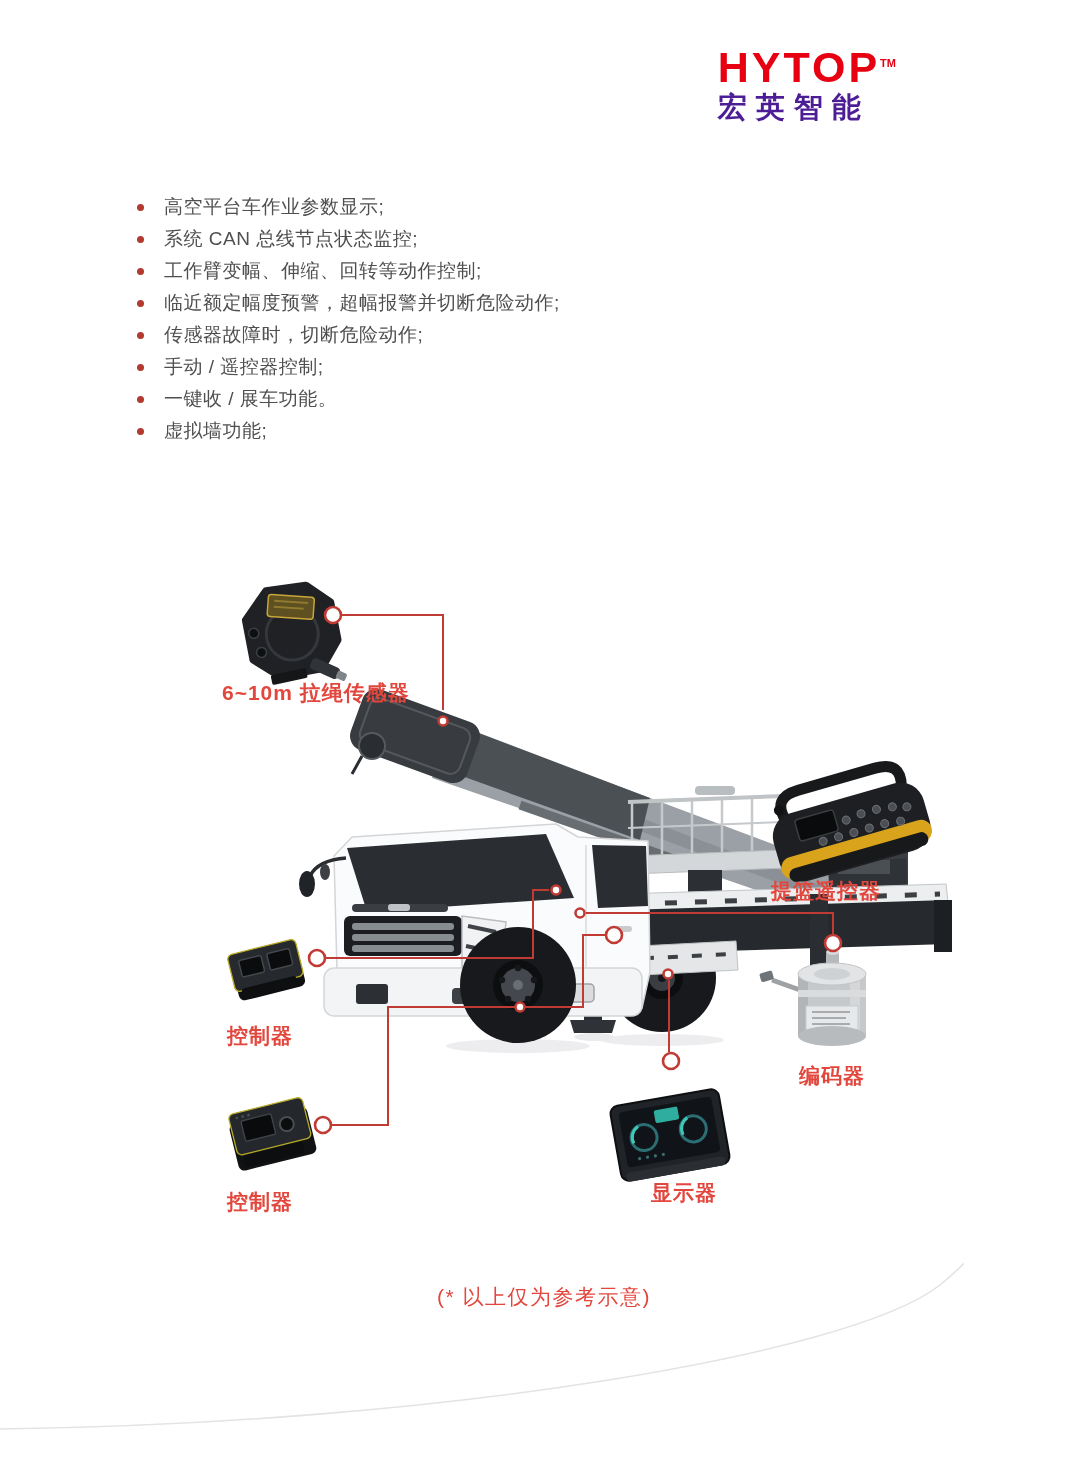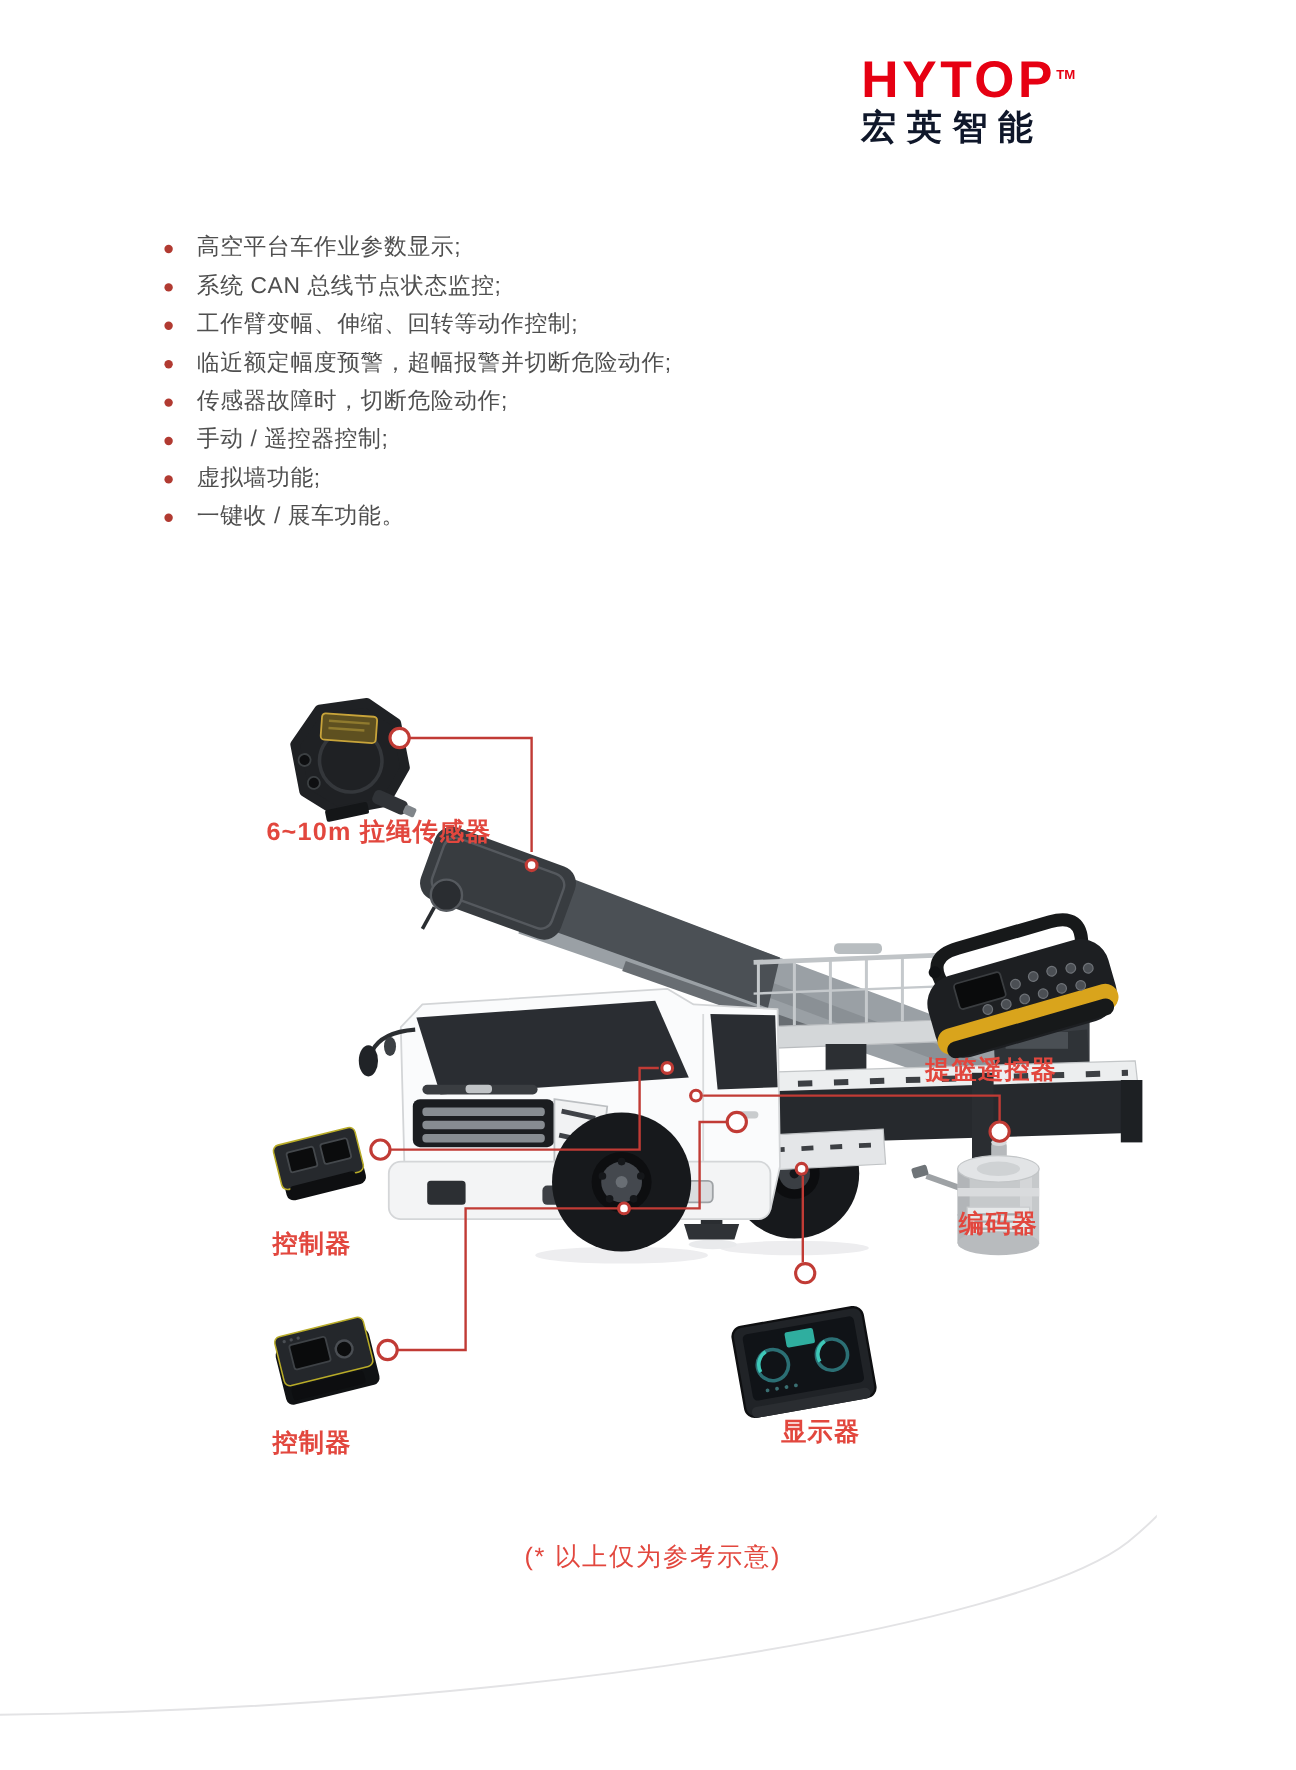--- a/index.html
+++ b/index.html
@@ -6,21 +6,21 @@
   .page{
     position:relative;width:964px;height:1475px;background:#ffffff;overflow:hidden;
     font-family:"Liberation Sans","DejaVu Sans",sans-serif;
   }
   svg{display:block;}
   .decor{position:absolute;left:0;top:0;z-index:0;}
   
   .brand{position:absolute;right:68px;top:46px;text-align:left;z-index:3;}
   .brand .logo{font-size:43px;font-weight:800;color:#e60012;letter-spacing:3px;line-height:1;}
   .brand .logo sup{font-size:11px;font-weight:700;vertical-align:super;letter-spacing:0;}
-  .brand .sub{font-size:29px;font-weight:700;color:#0f172a;letter-spacing:9px;margin-top:3px;line-height:1.1;}
+  .brand .sub{font-size:29px;font-weight:700;color:#4c1d95;letter-spacing:9px;margin-top:3px;line-height:1.1;}
   
   .sec-title{position:absolute;left:115px;top:129px;display:flex;align-items:center;z-index:3;}
   .sec-title .bar{width:13px;height:23px;background:#e60012;margin-right:11px;}
   .sec-title .txt{font-size:22px;font-weight:700;color:#1c1c1c;letter-spacing:1px;}
   
   .features{position:absolute;left:137px;top:191px;margin:0;padding:0;list-style:none;z-index:3;}
   .features li{position:relative;height:32px;line-height:32px;padding-left:27px;
     font-size:19px;color:#4f4f4f;letter-spacing:0.5px;font-weight:500;}
   .features li .dot{position:absolute;left:0;top:13px;width:7px;height:7px;border-radius:50%;background:#b13a31;}
   
@@ -44,22 +44,22 @@
   </div>
 
 
   <ul class="features">
     <li><span class="dot"></span><span>高空平台车作业参数显示;</span></li>
     <li><span class="dot"></span><span>系统 CAN 总线节点状态监控;</span></li>
     <li><span class="dot"></span><span>工作臂变幅、伸缩、回转等动作控制;</span></li>
     <li><span class="dot"></span><span>临近额定幅度预警，超幅报警并切断危险动作;</span></li>
     <li><span class="dot"></span><span>传感器故障时，切断危险动作;</span></li>
     <li><span class="dot"></span><span>手动 / 遥控器控制;</span></li>
+    <li><span class="dot"></span><span>一键收 / 展车功能。</span></li>
     <li><span class="dot"></span><span>虚拟墙功能;</span></li>
-    <li><span class="dot"></span><span>一键收 / 展车功能。</span></li>
   </ul>
 
   <svg class="diagram" width="1080" height="760" viewBox="0 0 1080 760">
 
     <g>
       <ellipse cx="518" cy="486" rx="72" ry="7" fill="#ededef"></ellipse>
       <ellipse cx="662" cy="480" rx="62" ry="6" fill="#ededef"></ellipse>
       <ellipse cx="594" cy="477" rx="20" ry="4" fill="#e9eaec"></ellipse>
       <ellipse cx="820" cy="473" rx="22" ry="4" fill="#e9eaec"></ellipse>
     </g>
@@ -268,20 +268,20 @@
       <circle cx="443" cy="161" r="4.5"></circle>
       <circle cx="556" cy="330" r="4.5"></circle>
       <circle cx="580" cy="353" r="4.5"></circle>
       <circle cx="520" cy="447" r="4.5"></circle>
       <circle cx="668" cy="414" r="4.5"></circle>
     </g>
   </svg>
 
   <div class="dlabel" style="left:222px;top:679px;">6~10m 拉绳传感器</div>
   <div class="dlabel" style="left:771px;top:877px;">提篮遥控器</div>
-  <div class="dlabel" style="left:799px;top:1006px;">编码器</div>
+  <div class="dlabel" style="left:799px;top:1062px;">编码器</div>
   <div class="dlabel" style="left:227px;top:1022px;">控制器</div>
   <div class="dlabel" style="left:227px;top:1188px;">控制器</div>
   <div class="dlabel" style="left:651px;top:1179px;">显示器</div>
 
   <div class="note">(* 以上仅为参考示意)</div>
 
 </div>
 
 </body></html>

